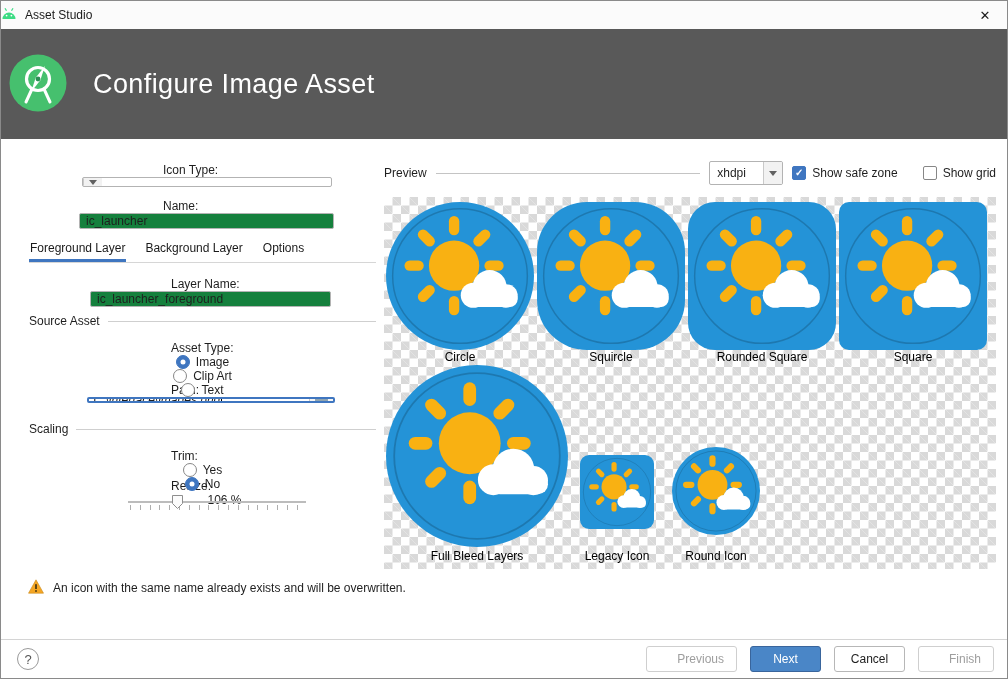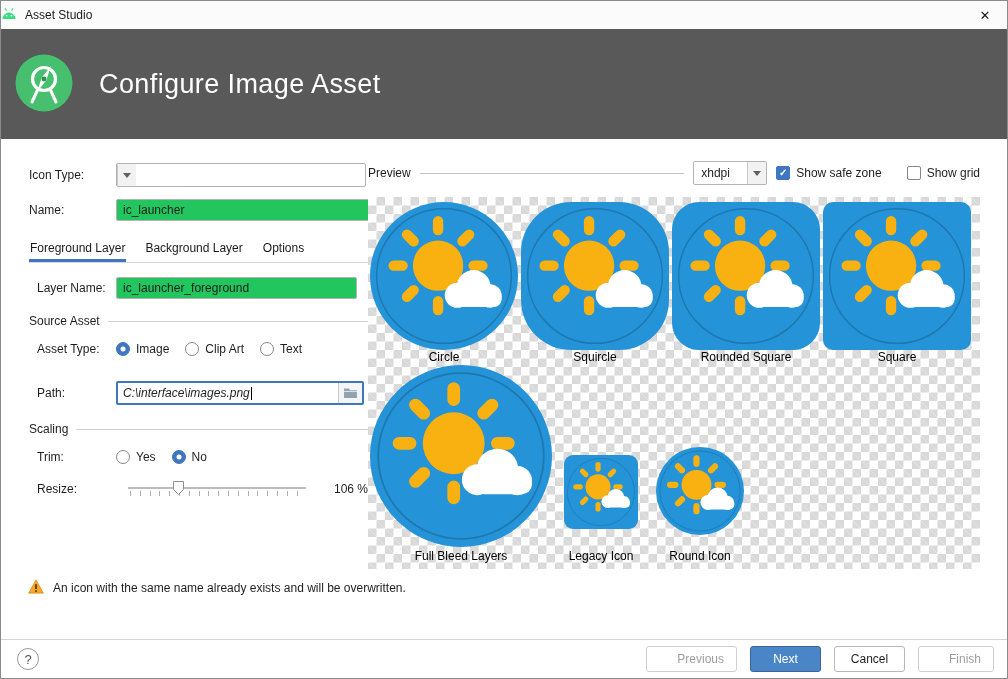--- a/index.html
+++ b/index.html
@@ -21,27 +21,27 @@
   .close-btn {
     margin-left:auto; width:44px; height:28px; display:flex;
     align-items:center; justify-content:center; font-size:13px; color:#1a1a1a;
     cursor:default;
   }
 
   
   .banner {
     position:absolute; top:28px; left:0; right:0; height:110px;
     background:var(--header-bg,#595959);
-    display:flex; align-items:center; padding-left:14px; gap:26px;
+    display:flex; align-items:center; padding-left:8px; gap:26px;
   }
   .banner-title { color:#fff; font-size:27px; font-weight:400; letter-spacing:.4px; }
 
   
   .left-panel { position:absolute; top:138px; left:0; width:383px; padding:24px 0 0 28px; }
-  .form-row { display:flex; align-items:center; }
+  .form-row { display:flex; align-items:center;flex-direction:column; }
   .lbl { width:87px; flex-shrink:0; color:#1e1e1e; }
   .row-icon-type { height:24px; margin-bottom:12px; }
   .row-name { height:22px; margin-bottom:16px; }
   .row-layer { height:22px; margin-bottom:14px; }
   .row-asset-type { height:16px; margin-bottom:26px; }
   .row-path { height:20px; margin-bottom:18px; }
   .row-trim { height:16px; margin-bottom:14px; }
   .row-resize { height:20px; }
   .ind .lbl { width:79px; }
   .ind { padding-left:8px; }
@@ -55,21 +55,21 @@
     width:19px; align-self:stretch; border-left:1px solid #c9c9c9;
     background:#f2f2f2; display:flex; align-items:center; justify-content:center;
   }
   .arrow-down {
     width:0; height:0; border-left:4px solid transparent;
     border-right:4px solid transparent; border-top:5px solid #616161;
   }
   .w250 { width:250px; } .w74 { width:74px; }
 
   .tfield {
-    height:22px; background:#22c55e; border:1px solid #b3b3b3; border-radius:2px;
+    height:22px; background:#15803d; border:1px solid #b3b3b3; border-radius:2px;
     display:flex; align-items:center; padding:0 6px; white-space:nowrap;
   }
   .w255 { width:255px; } .w241 { width:241px; }
 
   
   .tabs {
     display:flex; gap:18px; width:347px; height:26px;
     border-bottom:1px solid #d6d6d6; margin-bottom:14px;
   }
   .tab { padding:4px 1px 0; color:#1a1a1a; cursor:default; }
@@ -113,21 +113,21 @@
   .slider { position:relative; width:178px; height:20px; margin-left:12px; }
   .slider-track { position:absolute; top:8px; left:0; right:0; height:2px; background:#bcbcbc; }
   .slider-ticks {
     position:absolute; top:12px; left:2px; right:0; height:5px;
     background-image:repeating-linear-gradient(90deg,#aeaeae 0 1px,transparent 1px 9.8px);
   }
   .slider-thumb { position:absolute; top:2px; left:calc(28% - 5px); width:11px; height:14px; }
   .resize-val { margin-left:28px; }
 
   
-  .right-panel { position:absolute; left:367px; top:160px; width:612px; }
+  .right-panel { position:absolute; left:383px; top:160px; width:612px; }
   .preview-header { display:flex; align-items:center; height:24px; gap:9px; }
   .preview-header .fill-line { flex:1; border-top:1px solid #c4c4c4; }
   .canvas {
     position:relative; margin-top:12px; width:612px; height:372px;
     background-color:#fff;
     background-image:
       linear-gradient(45deg,#d9d9d9 25%,transparent 25%,transparent 75%,#d9d9d9 75%),
       linear-gradient(45deg,#d9d9d9 25%,transparent 25%,transparent 75%,#d9d9d9 75%);
     background-size:17px 17px; background-position:0 0,8.5px 8.5px;
     overflow:hidden;

